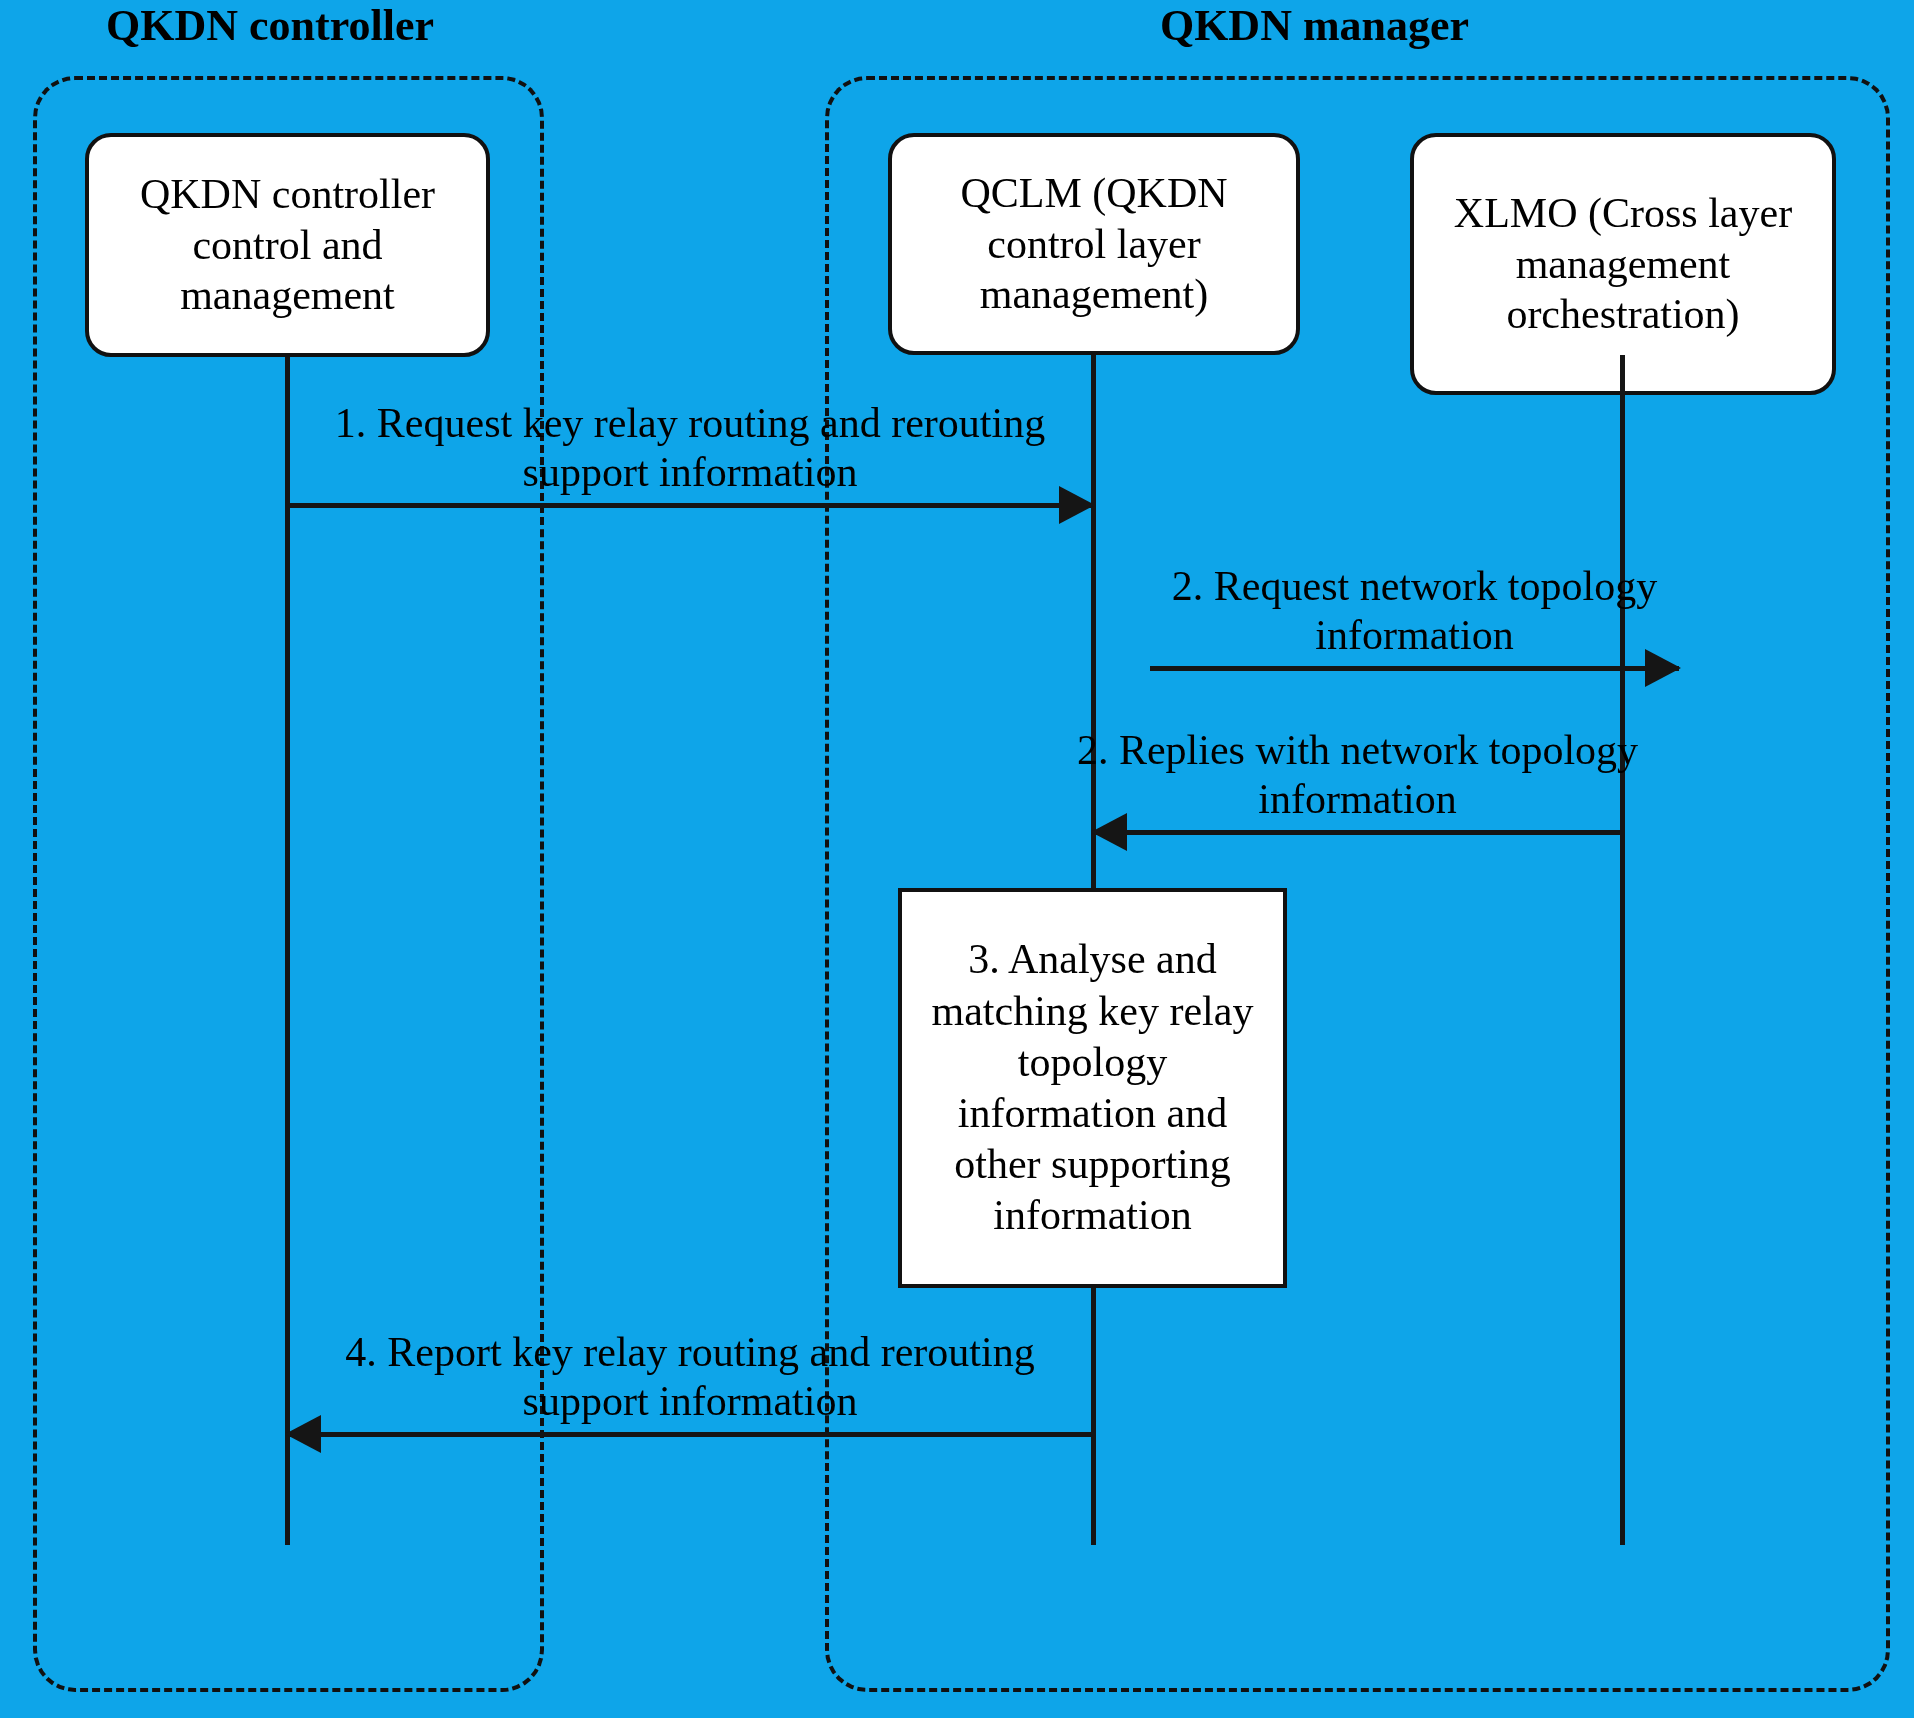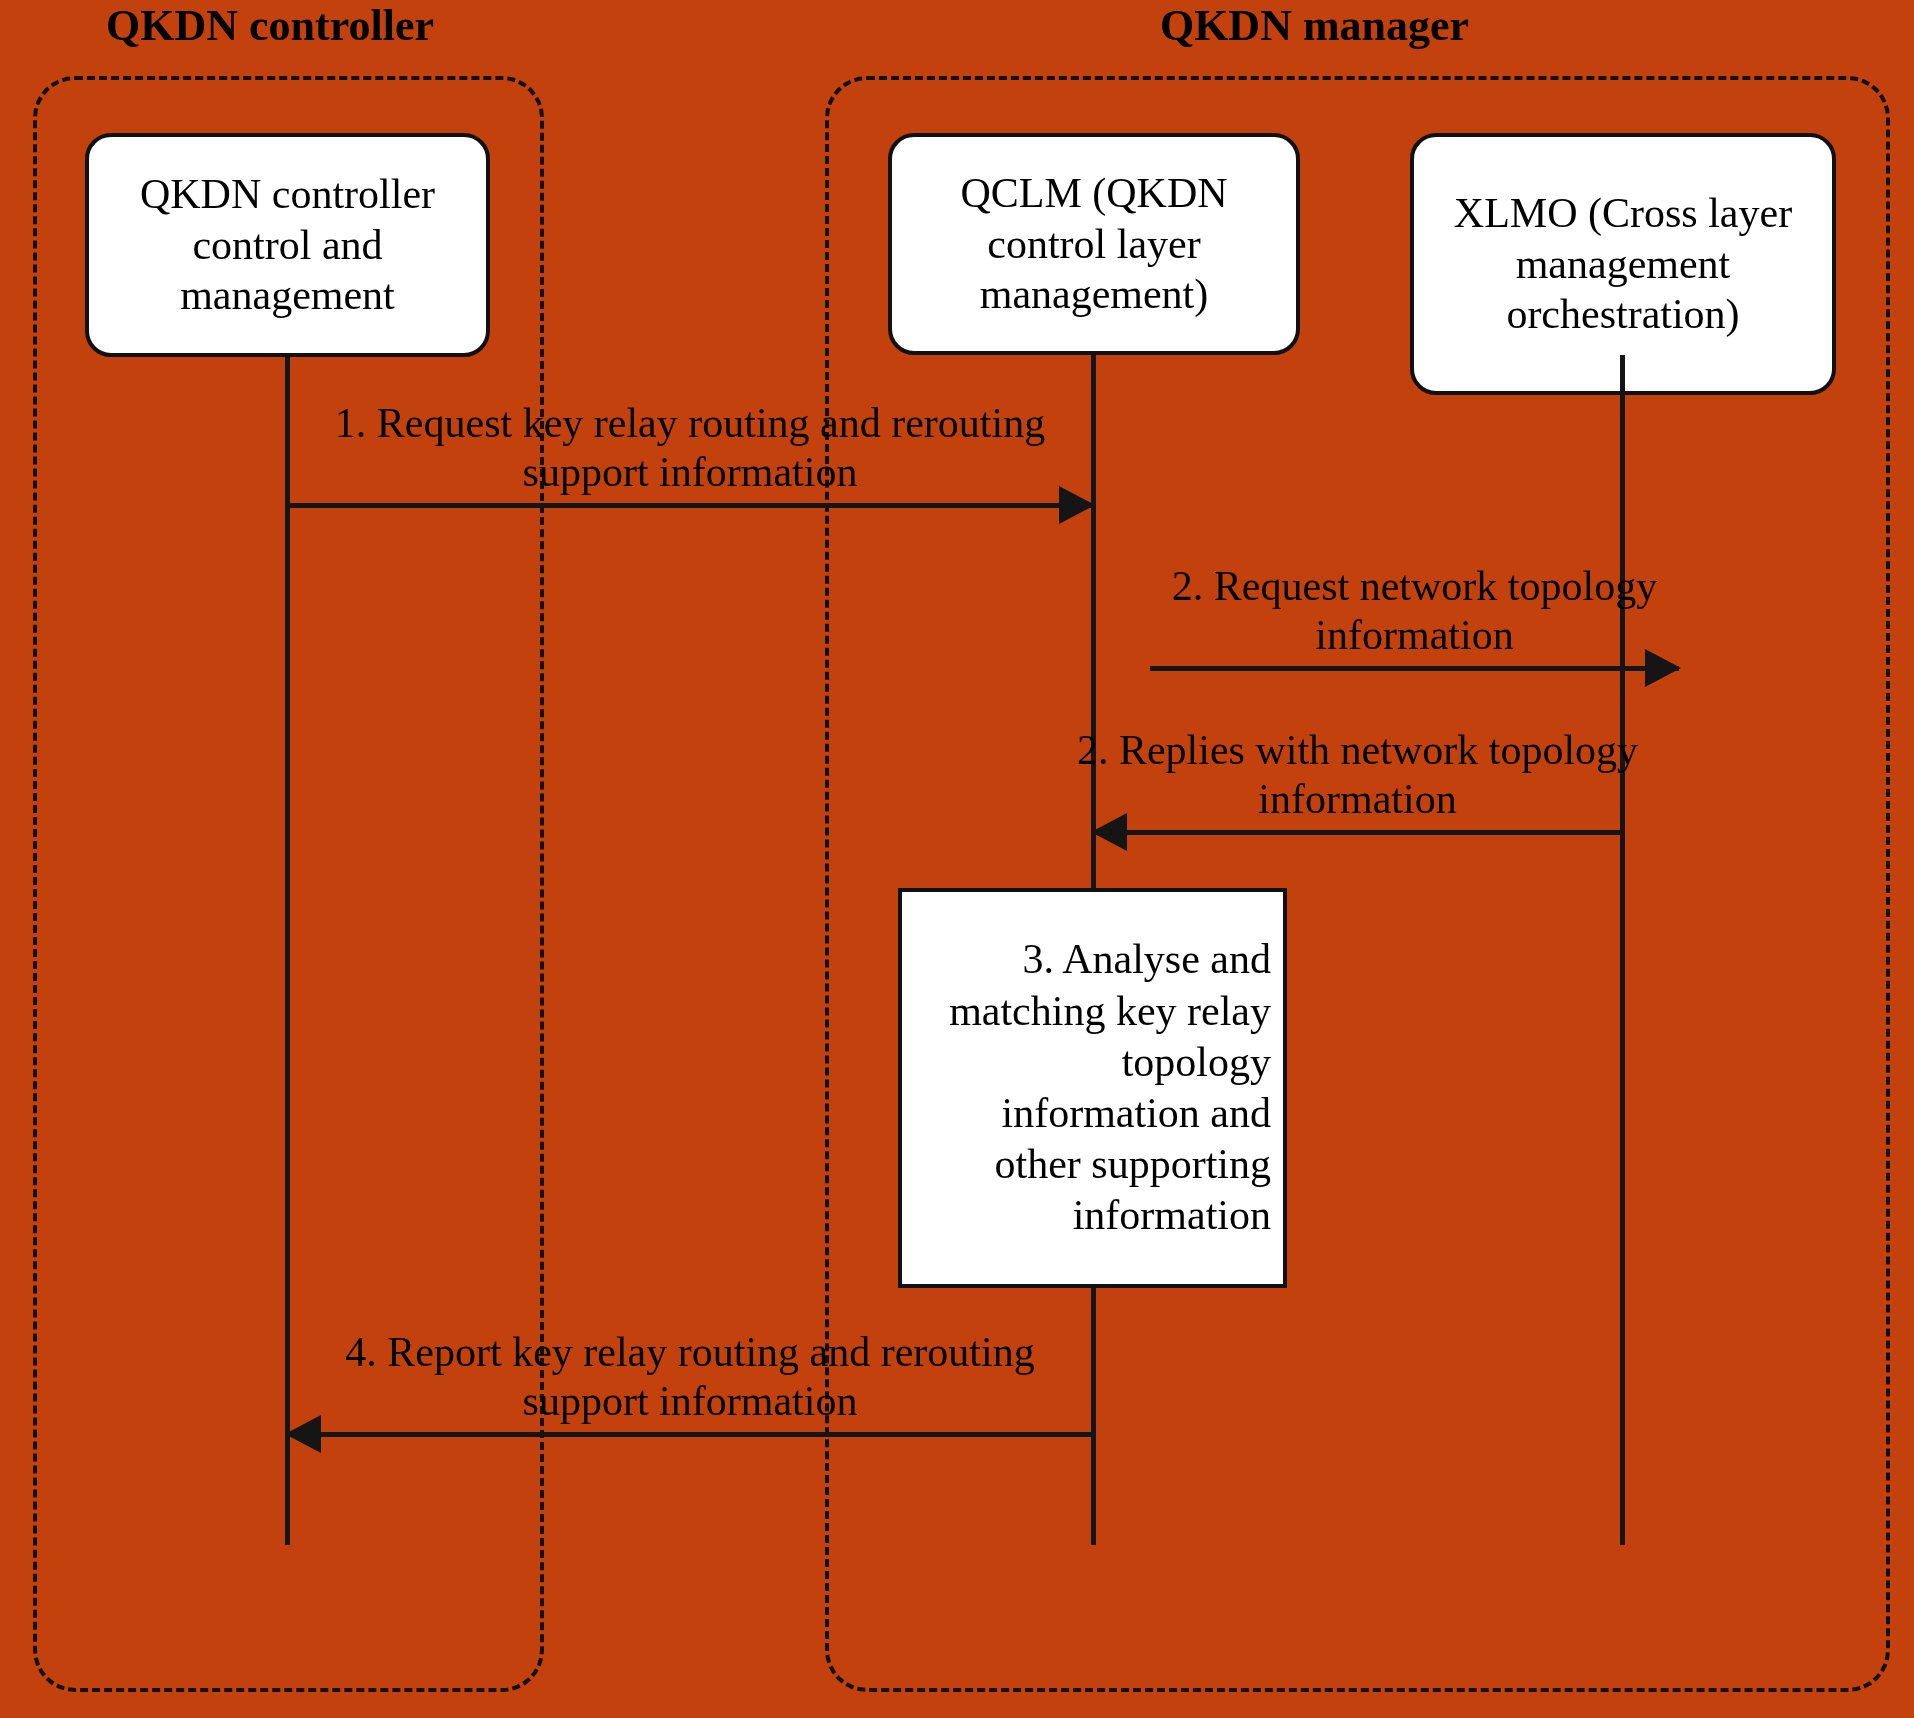--- a/index.html
+++ b/index.html
@@ -1,20 +1,20 @@
 <!DOCTYPE html>
 <html><head>
 <meta charset="utf-8">
 <style>
   html,body{margin:0;padding:0;background:#ffffff;}
   #canvas{
     position:relative;
     width:1914px;
     height:1718px;
-    background:#c2410c;
+    background:#0ea5e9;
     font-family:"Liberation Serif", "DejaVu Serif", serif;
     overflow:hidden;
   }
   
   .group-title{
     position:absolute;
     font-weight:bold;
     font-size:44px;
     line-height:1;
     color:#000;
@@ -138,21 +138,21 @@
     <div class="head"></div>
     <div class="label" style="left:-40px; width:609px;">2. Request network topology information</div>
   </div>
 
   <div class="msg to-left" style="left:1093px; top:830px; width:529px; height:5px;">
     <div class="line"></div>
     <div class="head"></div>
     <div class="label" style="left:-40px; width:609px;">2. Replies with network topology information</div>
   </div>
 
-  <div class="activation" style="left:898px; top:888px; width:389px; height:400px;text-align:right;">3. Analyse and matching key relay topology information and other supporting information</div>
+  <div class="activation" style="left:898px; top:888px; width:389px; height:400px;">3. Analyse and matching key relay topology information and other supporting information</div>
 
   <div class="msg to-left" style="left:287px; top:1432px; width:806px; height:5px;">
     <div class="line"></div>
     <div class="head"></div>
     <div class="label" style="left:0; width:806px;">4. Report key relay routing and rerouting support information</div>
   </div>
 
 </div>
 
 </body></html>

